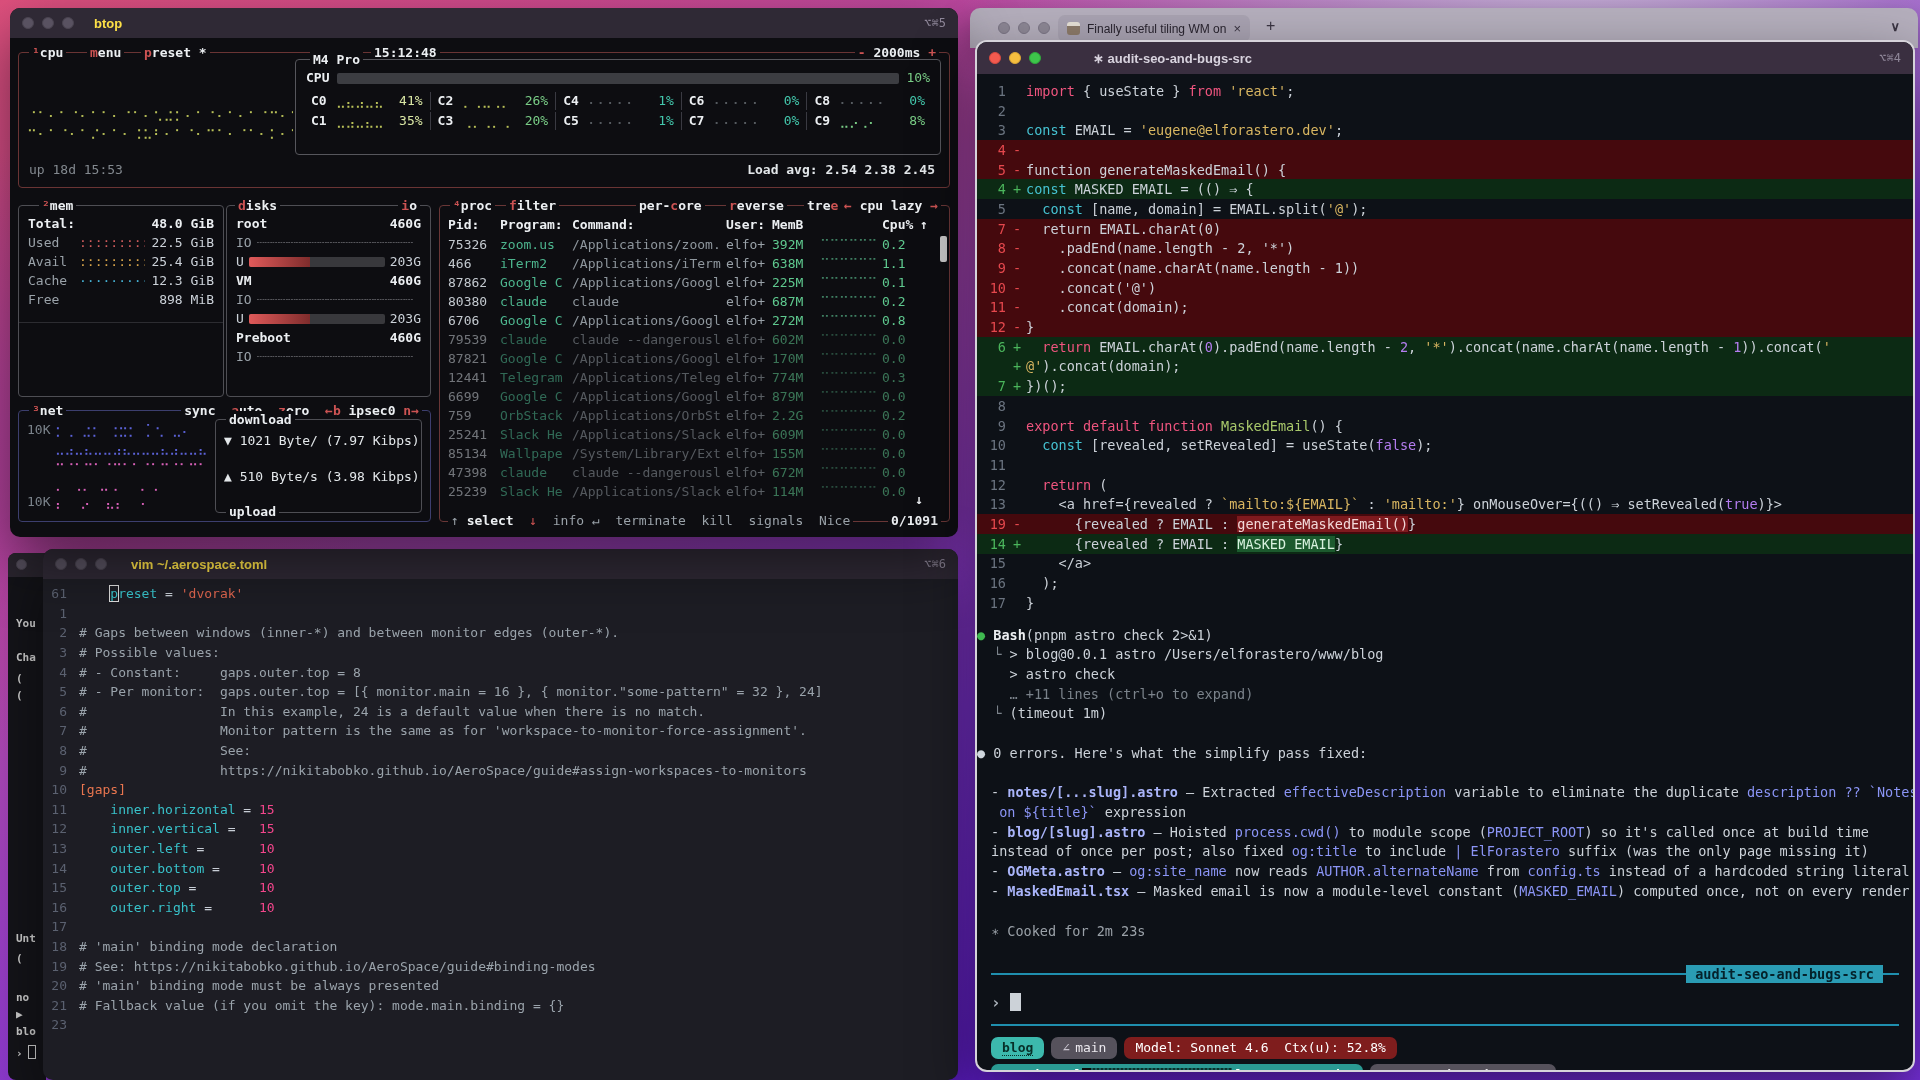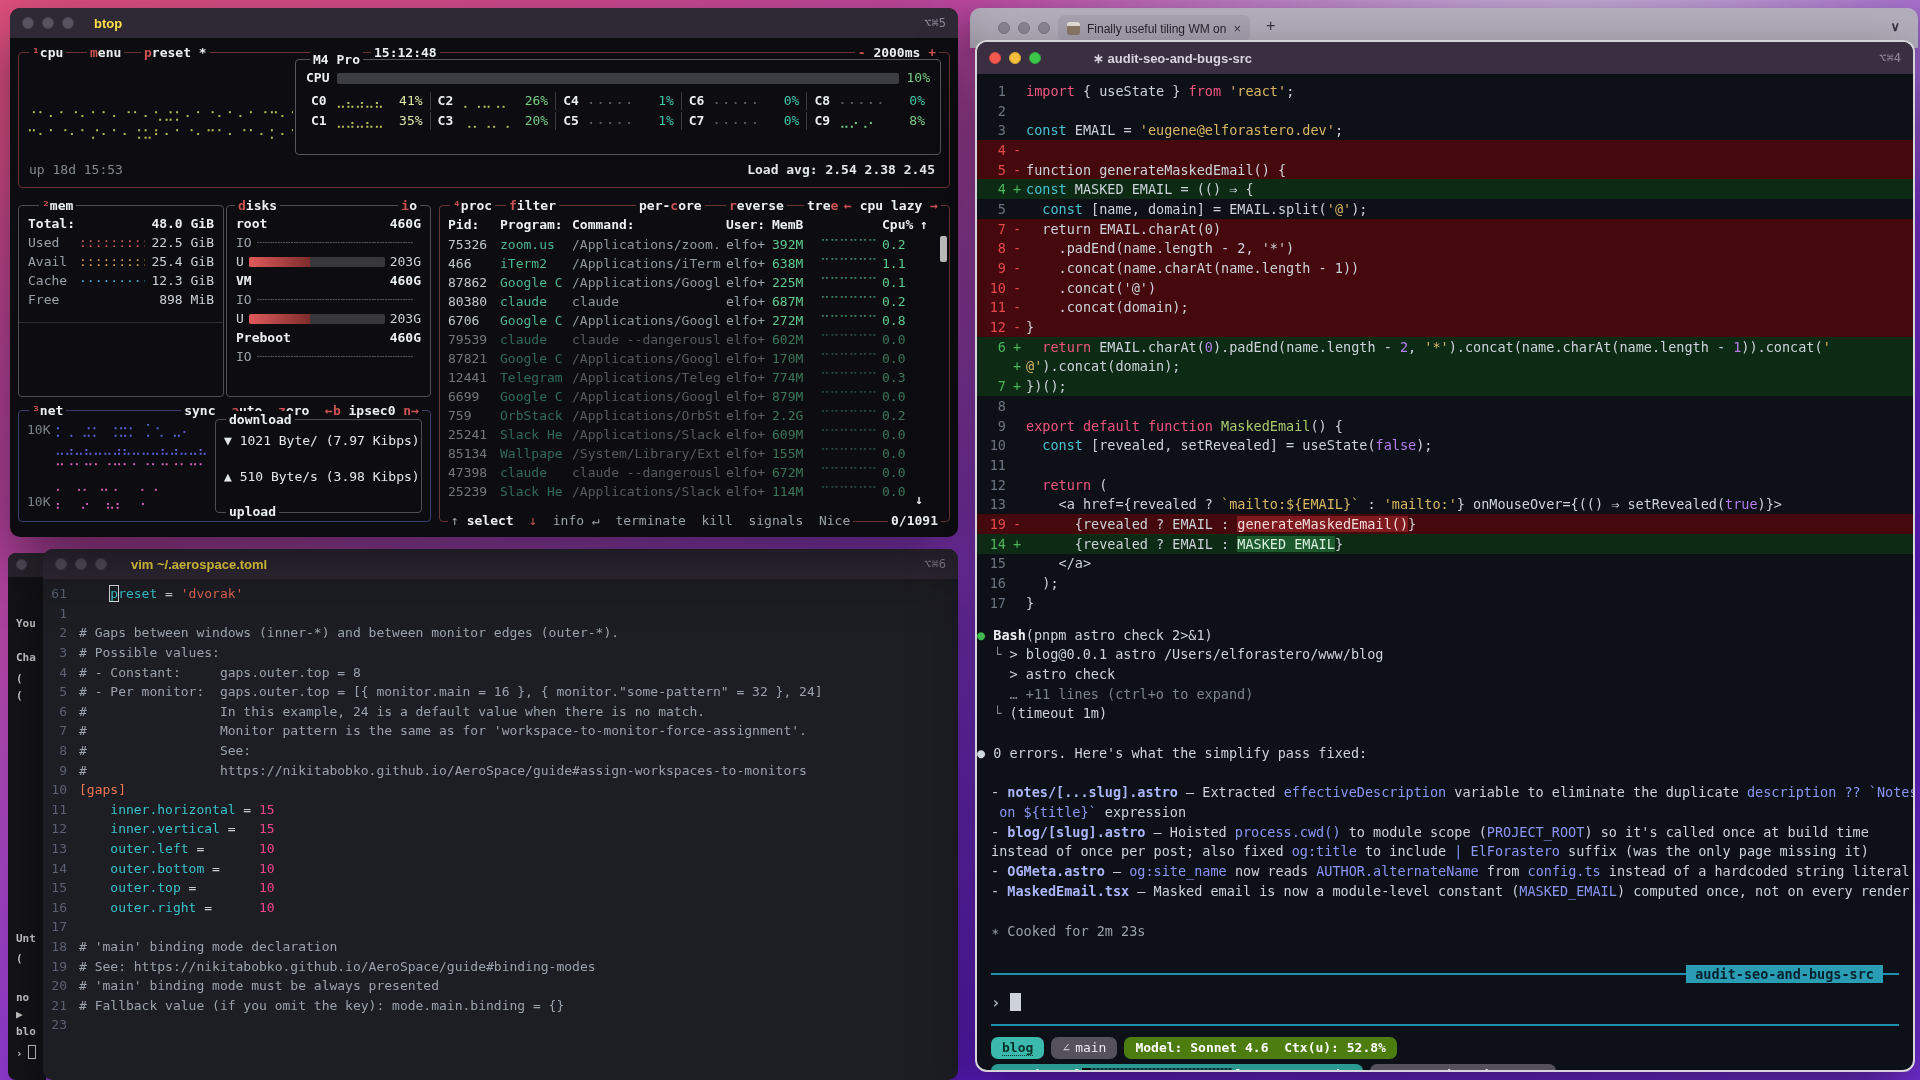--- a/index.html
+++ b/index.html
@@ -148,21 +148,21 @@
   .promptrow { margin:10px 14px 0; display:flex; align-items:center; gap:9px; color:#aab2ba; font-size:16px; font-weight:bold; }
   .blockcur { width:11px; height:18px; background:#ccd2d8; display:inline-block; }
   .sep2 { margin:12px 14px 0; height:2px; background:#1f8fae; }
   .pillrow { margin:11px 14px 0; display:flex; gap:7px; }
   .pillrow + .pillrow { margin-top:5px; }
   .pill { height:22px; display:inline-flex; align-items:center; padding:0 11px; border-radius:7px; font-size:13px; white-space:pre; }
   .pill-blog { background:#3cb9ad; color:#073029; font-weight:bold; }
   .pill-blog .ul { border-bottom:1px dotted #073029; }
   .pill-branch { background:#56525c; color:#ebe9ee; }
   .pill-branch .bic { margin-right:5px; color:#c9c5cf; }
-  .pill-model { background:#4d7c0f; color:#ffffff; font-weight:bold; }
+  .pill-model { background:#7f1d1d; color:#ffffff; font-weight:normal; }
   .pill-session { background:#2a9a93; color:#ffffff; font-weight:bold; }
   .prog { width:150px; height:13px; margin:0 2px; display:inline-block;
           background:repeating-linear-gradient(90deg,#135e58 0 2px,#0a2f2c 2px 4px);
           border-left:9px solid #0a0a0a; }
   .pill-d7 { background:#56525c; color:#e9e7ec; font-weight:bold; }
 </style>
 </head>
 <body>
 
 <div class="desktop">

